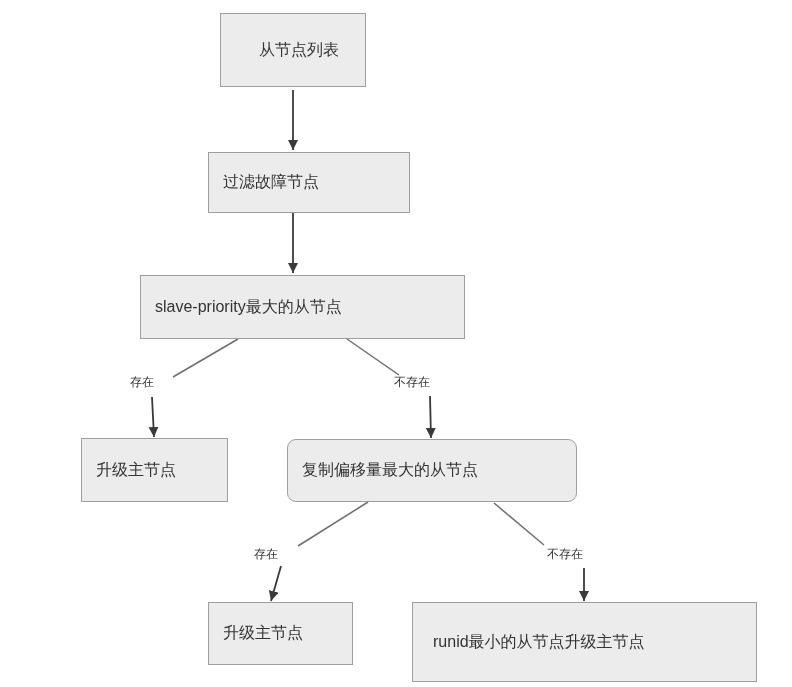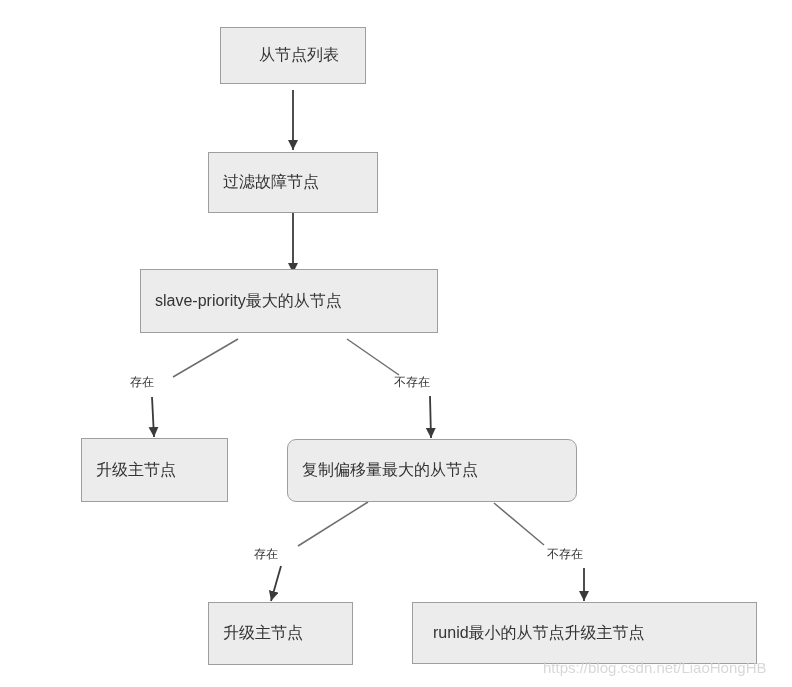--- a/index.html
+++ b/index.html
@@ -85,37 +85,36 @@
     <line class="arrow-line" x1="152" y1="397" x2="154" y2="437" marker-end="url(#arrowhead)"></line>
     <line class="arrow-line" x1="430" y1="396" x2="431" y2="438" marker-end="url(#arrowhead)"></line>
 
     <line class="branch-line" x1="368" y1="502" x2="298" y2="546"></line>
     <line class="branch-line" x1="494" y1="503" x2="544" y2="545"></line>
 
     <line class="arrow-line" x1="281" y1="566" x2="271" y2="601" marker-end="url(#arrowhead)"></line>
     <line class="arrow-line" x1="584" y1="568" x2="584" y2="601" marker-end="url(#arrowhead)"></line>
   </svg>
 
-  <div class="node" style="left:220px; top:27px;  width:146px; height:57px;padding-left:38px;">从节点列表</div>
+  <div class="node" style="left:220px; top:13px;  width:146px; height:74px;padding-left:38px;">从节点列表</div>
 
-  <div class="node" style="left:208px; top:152px; width:170px; height:61px;">过滤故障节点</div>
+  <div class="node" style="left:208px; top:152px; width:202px; height:61px;">过滤故障节点</div>
 
-  <div class="node" style="left:140px; top:269px; width:298px; height:64px;">slave-priority最大的从节点</div>
+  <div class="node" style="left:140px; top:275px; width:325px; height:64px;">slave-priority最大的从节点</div>
 
   <div class="node" style="left:81px;  top:438px; width:147px; height:64px;">升级主节点</div>
 
   <div class="node" style="left:287px; top:439px; width:290px; height:63px;border-radius:9px;">复制偏移量最大的从节点</div>
 
   <div class="node" style="left:208px; top:602px; width:145px; height:63px;">升级主节点</div>
 
-  <div class="node" style="left:412px; top:602px; width:345px; height:62px;padding-left:20px;">runid最小的从节点升级主节点</div>
+  <div class="node" style="left:412px; top:602px; width:345px; height:80px;padding-left:20px;">runid最小的从节点升级主节点</div>
 
   <div class="edge-label" style="left:130px; top:374px;">存在</div>
 
   <div class="edge-label" style="left:394px; top:374px;">不存在</div>
 
   <div class="edge-label" style="left:254px; top:546px;">存在</div>
 
   <div class="edge-label" style="left:547px; top:546px;">不存在</div>
 
-  <div class="watermark">https://blog.csdn.net/LiaoHongHB</div>
 
 </div>
 
 </body></html>

